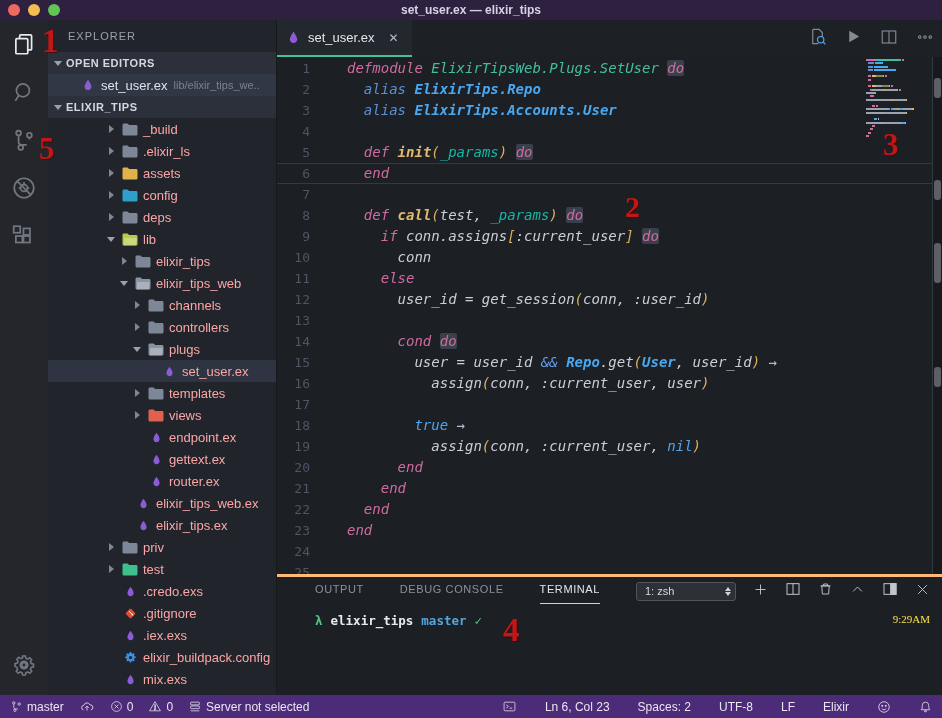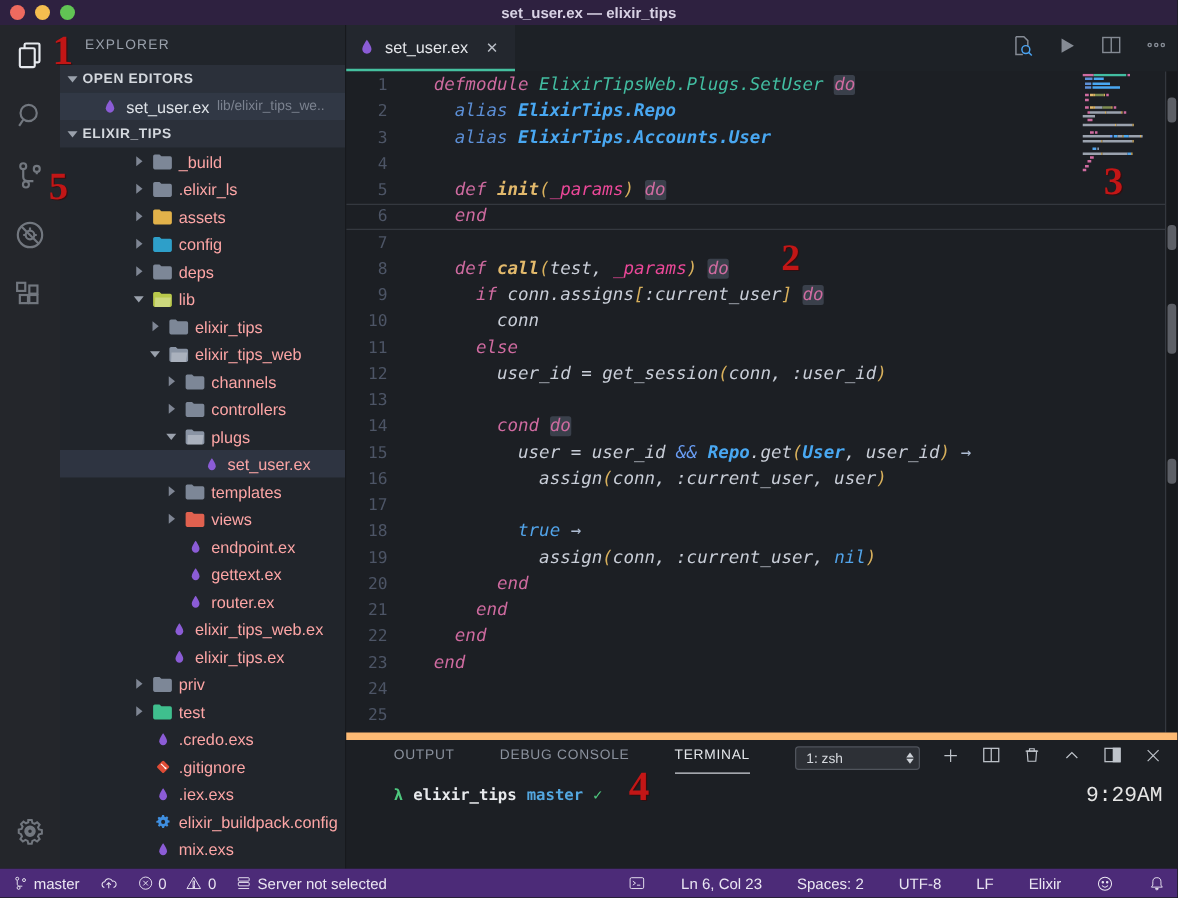--- a/index.html
+++ b/index.html
@@ -62,52 +62,52 @@
             font-family:"DejaVu Sans Mono", monospace; font-size:14px; }
   .gutter { position:absolute; left:0; top:1px; width:46px; text-align:right; color:#4d5566; }
   .gutter div { height:21px; line-height:21px; padding-right:13px; font-size:13px; }
   .code { position:absolute; left:46px; top:1px; right:75px;font-style:italic; }
   .code .cl { height:21px; line-height:21px; padding-left:24px; white-space:pre; }
   .cur-line { position:absolute; left:0; right:10px; height:21px;
               border-top:1px solid #34383f; border-bottom:1px solid #34383f; pointer-events:none; }
 
   .t-kw{color:#cf6ba0} .t-kwh{color:#cf6ba0;background:#3a404b;border-radius:2px}
   .t-mod{color:#42bda1} .t-ikw{color:#5c8fd6} .t-mb{color:#49a8f2;font-weight:bold}
-  .t-fn{color:#e2b96c;font-weight:bold} .t-p{color:#d8b05c} .t-ol{color:#ec4899}
+  .t-fn{color:#e2b96c;font-weight:bold} .t-p{color:#d8b05c} .t-ol{color:#14b8a6}
   .t-bl{color:#52a4ea} .t-op{color:#6a9ef5} .t-ar{color:#aebdd4} .t-d{color:#c9ced8}
 
   .minimap { position:absolute; top:2px; right:12px; width:64px; overflow:hidden; }
   .mm-line { height:3.3px; white-space:nowrap; }
   .mm-line span { display:inline-block; height:2px; vertical-align:top; }
 
   .right-strip { position:absolute; top:0; bottom:0; right:0; width:10px; background:#17191d;
                  border-left:1px solid #34383f; }
   .thumb { position:absolute; left:1px; width:7px; background:#5c5f66; border-radius:3px; }
 
   
-  .panel { position:absolute; left:0; right:0; bottom:0; height:109px; background:#1c1f24;
-           border-top:6px solid #fdba74; }
+  .panel { position:absolute; left:0; right:0; bottom:12px; height:109px; background:#1c1f24;
+           border-top:3px solid #fdba74; }
   .panel-tabs { position:absolute; left:38px; top:6px; display:flex; gap:36px; }
   .ptab { font-size:11px; letter-spacing:.6px; color:#8a919d; padding-bottom:8px; }
   .ptab.active { color:#e3e6ea; border-bottom:1px solid #cfd3d9; }
   .panel-right { position:absolute; right:12px; top:4px; display:flex; align-items:center; gap:17px; }
   .shell-select { width:100px; height:19px; background:#2d3036; border:1px solid #50545c; border-radius:3px;
                   display:flex; align-items:center; font-size:11px; color:#d6d9de; padding-left:8px; position:relative; }
   .spinner { position:absolute; right:4px; display:flex; flex-direction:column; gap:1px; }
   .spinner i { width:0; height:0; border-left:3px solid transparent; border-right:3px solid transparent; }
   .spinner .up { border-bottom:4px solid #cfd3d9; } .spinner .dn { border-top:4px solid #cfd3d9; }
   .panel-right svg { stroke:#c0c5cc; fill:none; stroke-width:1.5; }
   .term-line { position:absolute; left:38px; top:36px; font-family:"DejaVu Sans Mono", monospace;
                font-size:12.5px; display:flex; gap:8px; align-items:baseline; }
   .term-prompt { color:var(--terminal-green); font-weight:bold; }
   .term-dir { color:#e8eaed; font-weight:bold; }
   .term-branch { color:var(--terminal-blue); font-weight:bold; }
   .term-check { color:var(--terminal-green); font-weight:bold; }
-  .term-time { position:absolute; right:12px; top:36px; font-family:Liberation Mono, monospace;
-               font-size:17px; color:#e5e5e5; }
+  .term-time { position:absolute; right:12px; top:36px; font-family:Liberation Serif, serif;
+               font-size:11px; color:#fde047; }
 
   
   .statusbar { position:absolute; left:0; right:0; bottom:0; height:23px; background:var(--status-bar-bg);
                display:flex; align-items:center; font-size:12px; color:#eae6f2; padding:0 10px; }
   .sb-left { display:flex; align-items:center; gap:15px; }
   .sb-right { margin-left:auto; display:flex; align-items:center; gap:28px; }
   .sb-item { display:flex; align-items:center; gap:4px; }
   .statusbar svg { stroke:#eae6f2; fill:none; stroke-width:1.4; }
 
   

